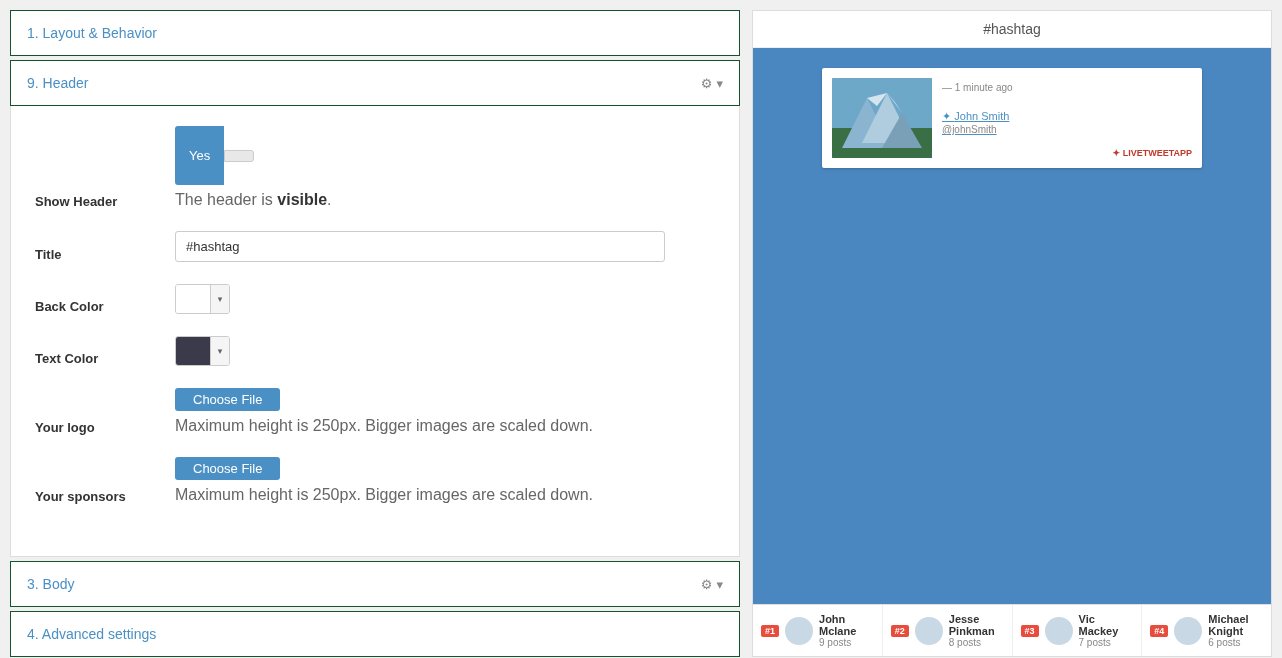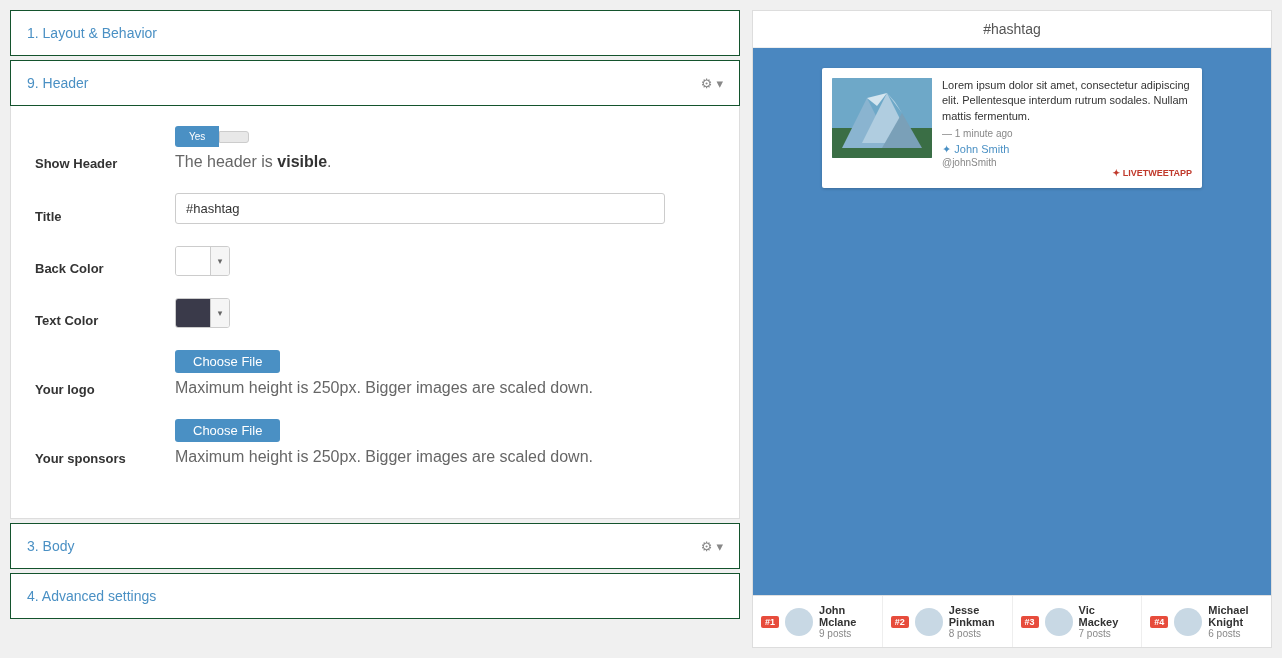--- a/index.html
+++ b/index.html
@@ -72,23 +72,23 @@
 
     
     .toggle-group {
       display: flex;
       align-items: center;
     }
     .toggle-yes {
       background: #4a90c4;
       color: #fff;
       border: none;
-      padding: 5px 14px;
-      cursor: pointer;
-      font-size: 10px;
+      padding: 22px 14px;
+      cursor: pointer;
+      font-size: 13px;
       border-radius: 3px 0 0 3px;
     }
     .toggle-no {
       background: #e8e8e8;
       color: #999;
       border: 1px solid #ccc;
       padding: 5px 14px;
       cursor: pointer;
       font-size: 13px;
       border-radius: 0 3px 3px 0;
@@ -211,20 +211,21 @@
     }
     .preview-card-meta {
       color: #888;
       font-size: 10px;
       margin-top: 4px;
     }
     .preview-card-author {
       margin-top: 4px;
       font-size: 11px;
       color: #4a90c4;
+      text-decoration: underline;
     }
     .preview-card-footer {
       text-align: right;
       margin-top: 0;
       font-size: 9px;
       color: #aaa;
     }
     .livetweetapp-brand {
       color: #c0392b;
       font-size: 9px;
@@ -377,21 +378,20 @@
           <rect width="100" height="80" fill="#6ea8c8"></rect>
           <rect y="50" width="100" height="30" fill="#3a6e45"></rect>
           <polygon points="10,70 35,20 60,70" fill="#8ab4d0"></polygon>
           <polygon points="30,65 55,15 80,65" fill="#b0cde0"></polygon>
           <polygon points="50,70 70,35 90,70" fill="#7aa0b8"></polygon>
           <polygon points="35,20 45,28 55,15" fill="#fff" opacity="0.7"></polygon>
           <polygon points="55,15 63,24 70,35" fill="#fff" opacity="0.5"></polygon>
         </svg>
       </div>
       <div style="flex:1; display:flex; flex-direction:column; justify-content:space-between;">
-        <div class="preview-card-text">Lorem ipsum dolor sit amet, consectetur adipiscing elit. Pellentesque interdum rutrum sodales. Nullam mattis fermentum.</div>
         <div class="preview-card-meta">— 1 minute ago</div>
         <div class="preview-card-author">
           <span>✦ </span><span>John Smith</span><br>
           <span style="color:#888;font-size:10px;">@johnSmith</span>
         </div>
         <div class="preview-card-footer">
           <span class="livetweetapp-brand">✦ LIVETWEETAPP</span>
         </div>
       </div>
     </div>

